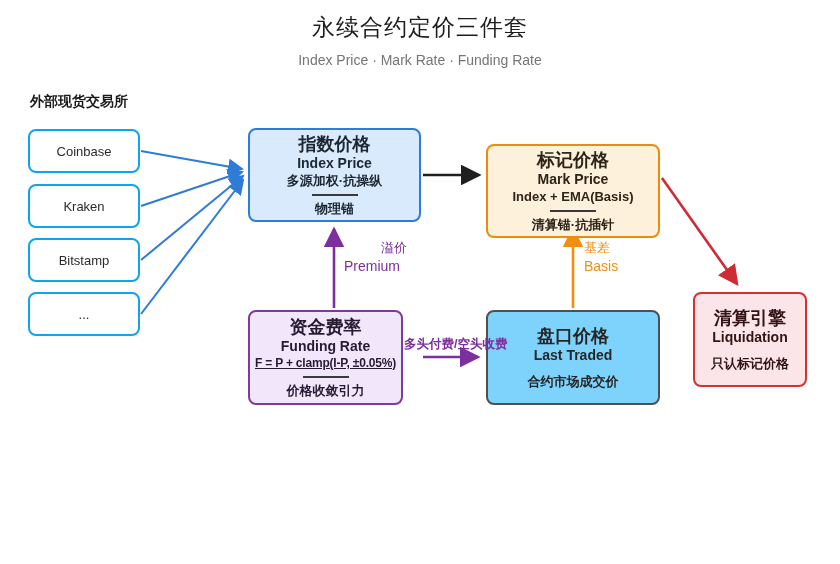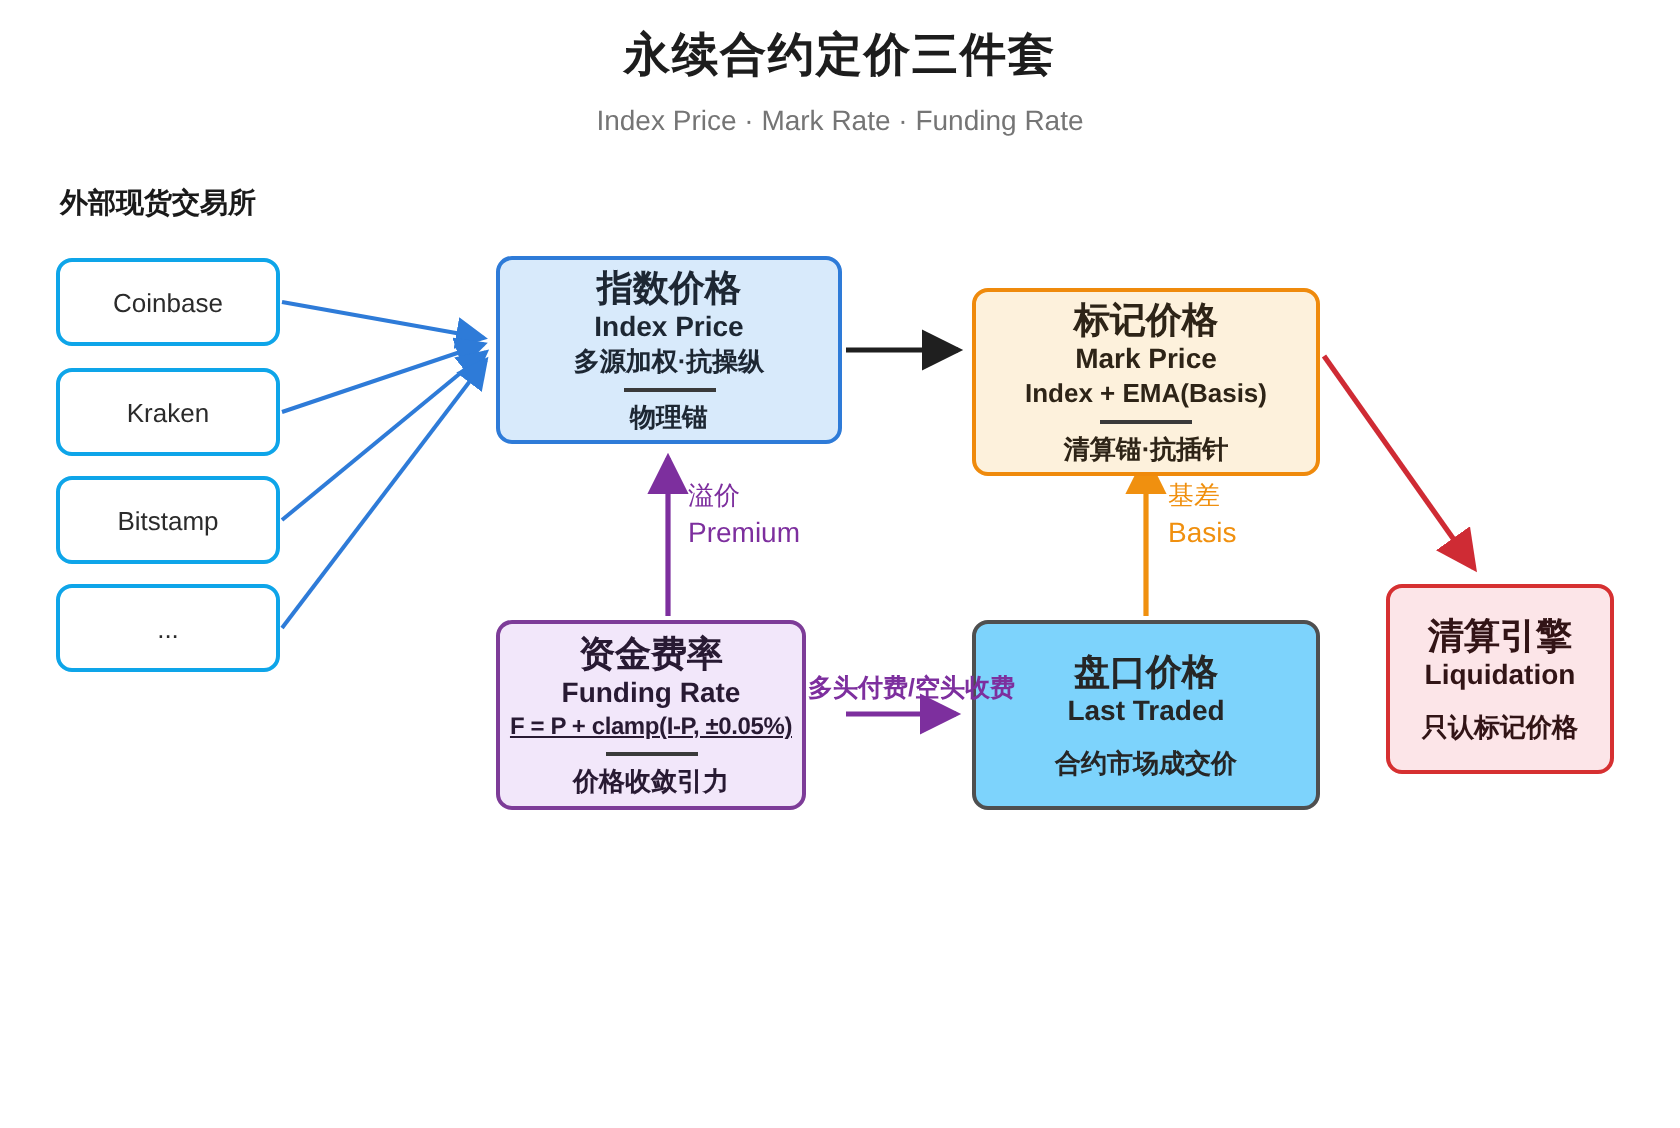--- a/index.html
+++ b/index.html
@@ -10,21 +10,21 @@
     width: 840px;
     height: 564px;
     background: #ffffff;
     overflow: hidden;
   }
   .title {
     position: absolute;
     top: 12px; left: 0; width: 100%;
     text-align: center;
     font-size: 23px;
-    font-weight: bold;
+    font-weight: normal;
     color: #1d1d1d;
     letter-spacing: 1px;
   }
   .subtitle {
     position: absolute;
     top: 52px; left: 0; width: 100%;
     text-align: center;
     font-size: 14px;
     color: #757575;
   }
@@ -85,21 +85,21 @@
   .node-liq {
     left: 693px; top: 292px; width: 114px; height: 95px;
     background: #fce5e8; border: 2.5px solid #d63031; color: #321416;
   }
   .edge-label {
     position: absolute;
     line-height: 1.3;
     white-space: nowrap;
   }
   .label-premium { left: 344px; top: 240px; color: #7d2f9e; }
-  .label-premium .zh { font-size: 13px; }
+  .label-premium .zh { font-size: 13px; margin-left: 37px; }
   .label-premium .en { font-size: 14px; }
   .label-basis { left: 584px; top: 240px; color: #f0900f; }
   .label-basis .zh { font-size: 13px; }
   .label-basis .en { font-size: 14px; }
   .label-funding-flow {
     left: 404px; top: 336px;
     color: #7d2f9e;
     font-size: 12.5px;
     font-weight: 600;
   }

